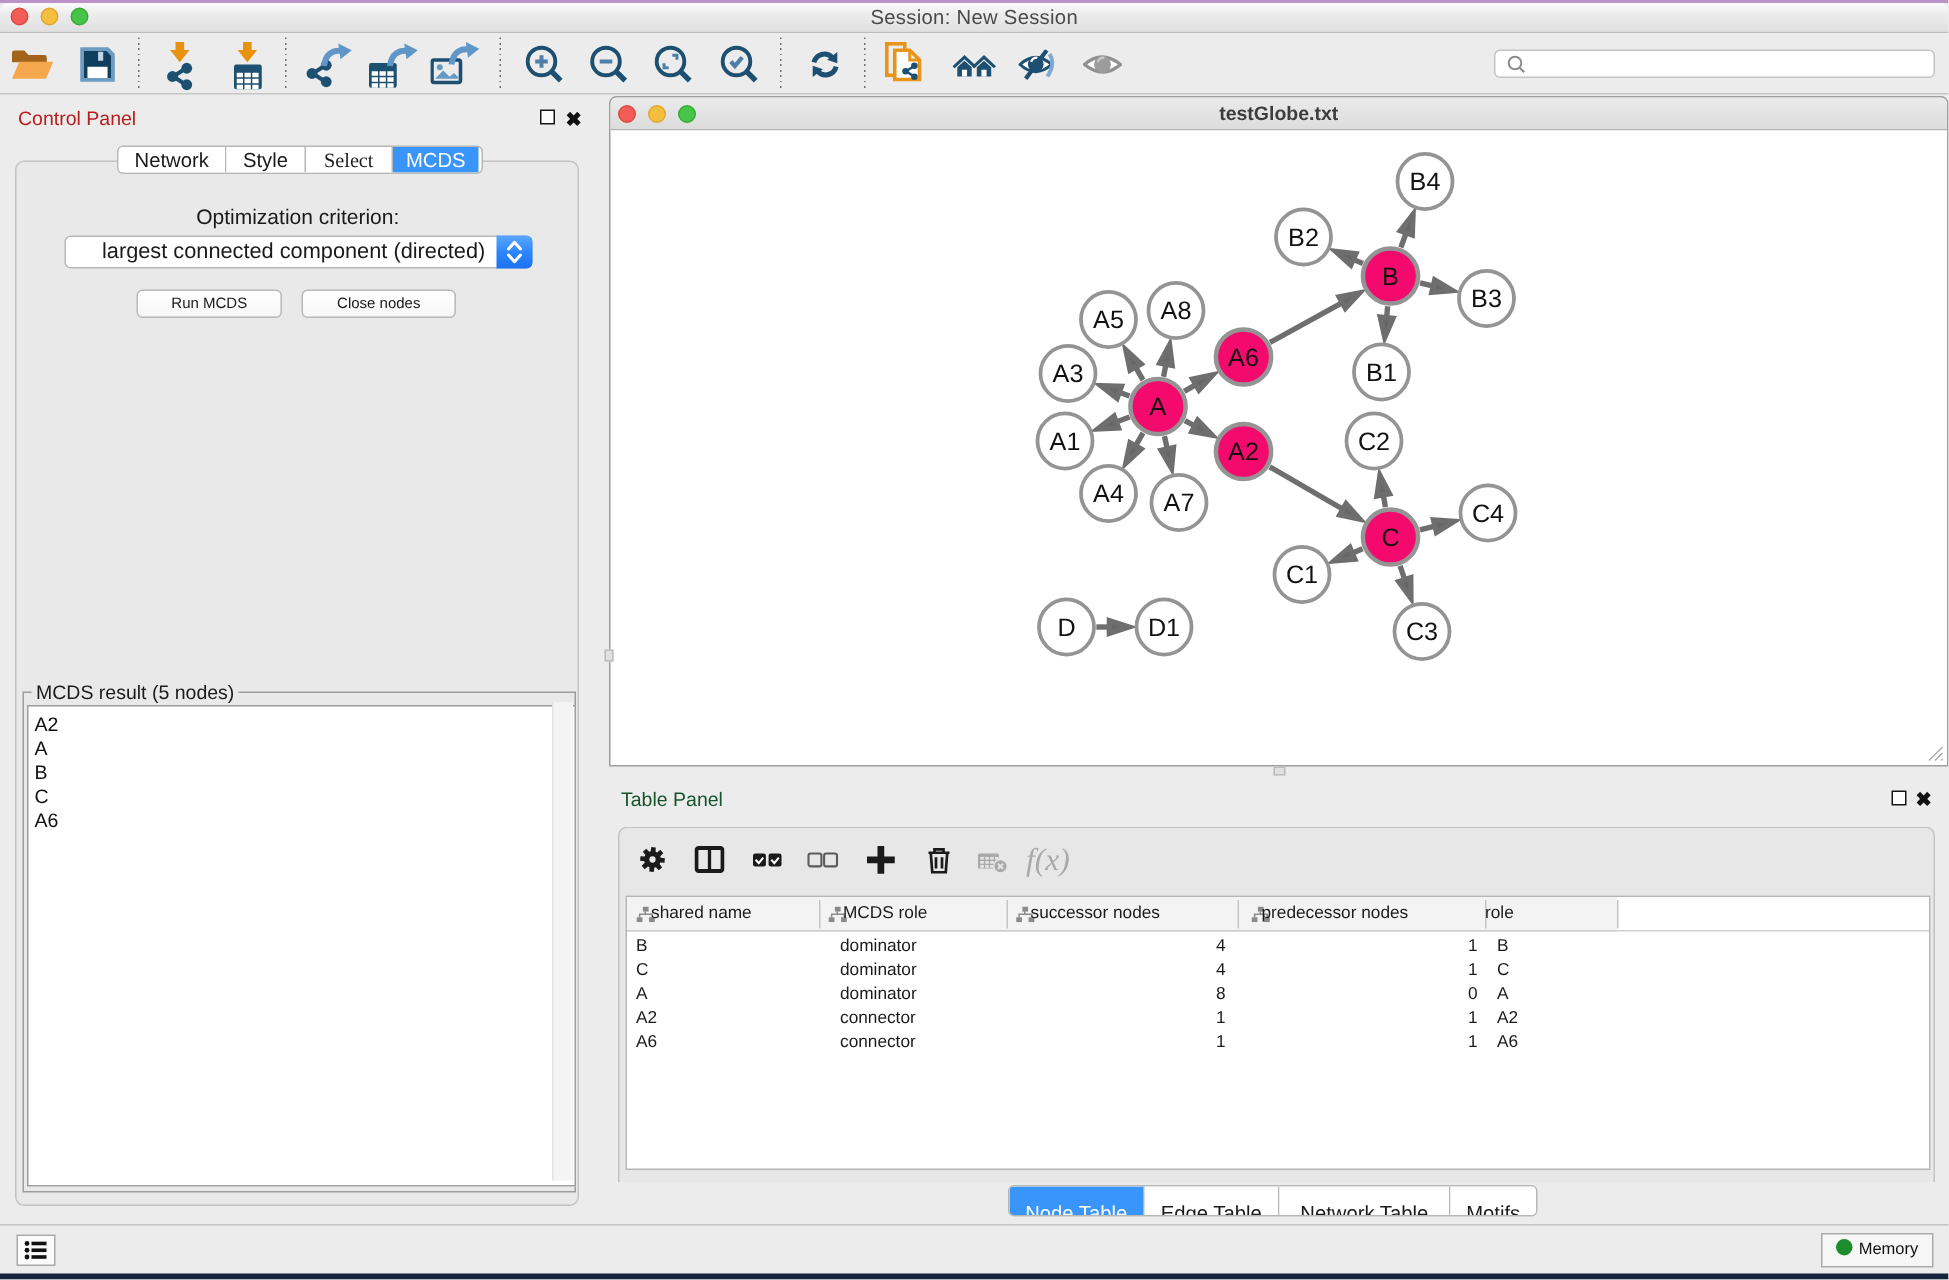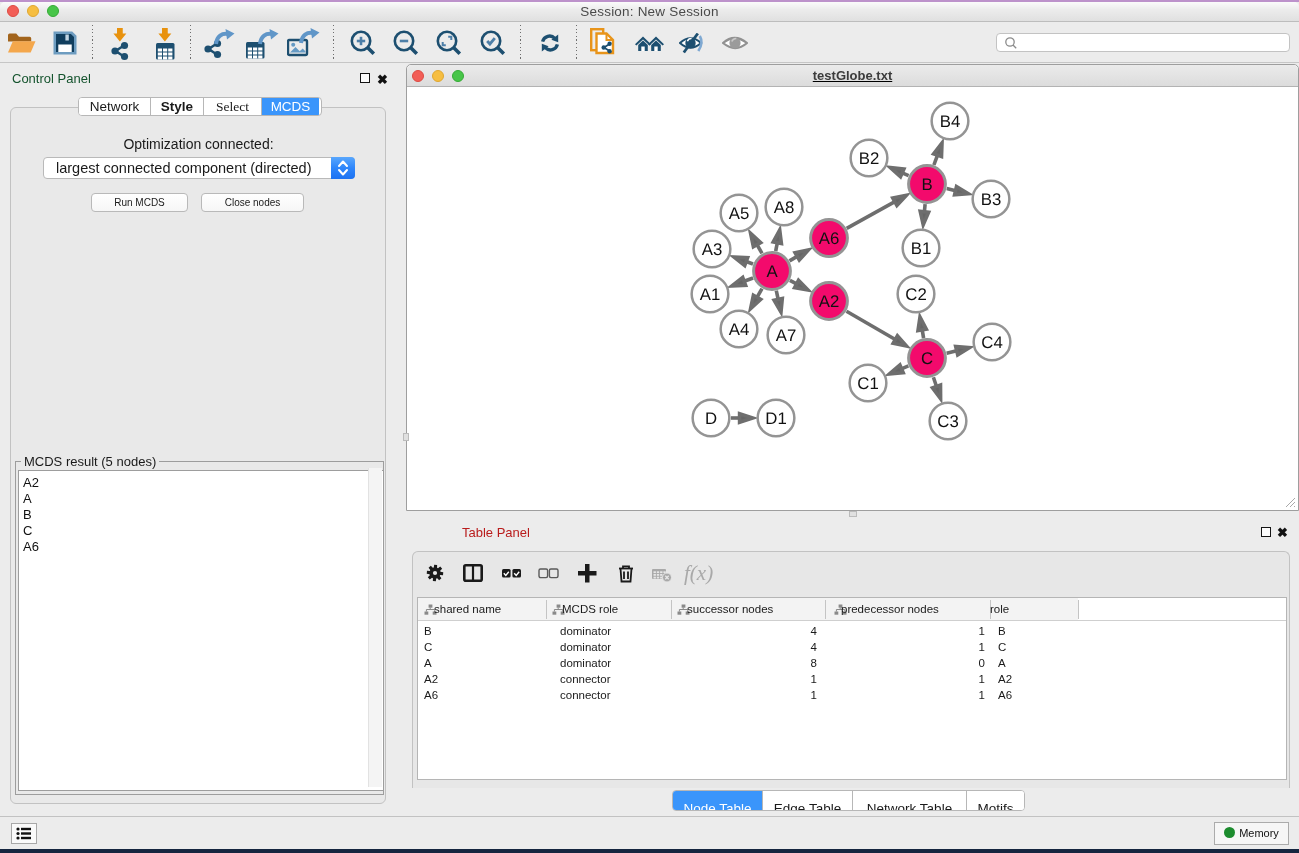--- a/index.html
+++ b/index.html
@@ -11,51 +11,51 @@
 #purple { left:0; top:0; width:1299px; height:2px; background:#bd92cb; }
 #titlebar { left:0; top:2px; width:1299px; height:20px;
   background:linear-gradient(#fbfbfb,#ececec 40%,#e0e0e0); border-bottom:1px solid #bdbdbd; border-radius:5px 5px 0 0; }
 #titlebar .title { width:100%; text-align:center; font-size:13.5px; letter-spacing:0.2px; color:#4a4a4a; line-height:20px; }
 .tl { border-radius:50%; width:12px; height:12px; top:5px; }
 #toolbar { left:0; top:22px; width:1299px; height:41px; background:#ececec; border-bottom:1px solid #c6c6c6; }
 .sep { top:25px; width:1px; height:34px; background:repeating-linear-gradient(to bottom, #6e6e6e 0px, #6e6e6e 1.2px, rgba(0,0,0,0) 1.2px, rgba(0,0,0,0) 3.6px); }
 #search { left:996px; top:33px; width:294px; height:19px; background:#fff; border:1px solid #c3c3c3; border-radius:4px; }
 
 
-#cp-title { left:12px; top:71px; font-size:13px; color:#14532d; }
+#cp-title { left:12px; top:71px; font-size:13px; color:#b91c1c; }
 .panelbtns { top:72px; font-size:13px; color:#111; }
 #cp-box { left:10px; top:107px; width:376px; height:697px; background:#e9e9e9; border:1px solid #c2c2c2; border-radius:6px; }
 .seg { display:flex; height:19px; border:1px solid #b7b7b7; border-radius:4px; background:#fff; overflow:hidden; font-size:13.5px; }
 .seg div { display:flex; align-items:center; justify-content:center; color:#1a1a1a; border-right:1px solid #b7b7b7; background:#fff; }
 .seg div:last-child { border-right:none; }
 .seg div.sel { background:#3a95fb; color:#fff; }
 #cp-tabs { left:78px; top:97px; width:244px; }
-#cp-tabs .t1{width:72px;text-align:center;} #cp-tabs .t2{width:53px;font-weight:bold;} #cp-tabs .t3{width:58px;font-family:Liberation Serif, serif;} #cp-tabs .t4{width:57px;}
+#cp-tabs .t1{width:72px;text-align:center;} #cp-tabs .t2{width:53px;} #cp-tabs .t3{width:58px;font-family:Liberation Serif, serif;} #cp-tabs .t4{width:57px;}
 #optlabel { left:10px; top:136px; width:377px; text-align:center; font-size:14px; color:#1a1a1a; }
-#dropdown { left:43px; top:157px; width:312px; height:22px; background:#fff; border:1px solid #b9b9b9; border-radius:4px; font-size:14.5px; color:#1a1a1a; line-height:20px; padding-left:12px; }
+#dropdown { left:43px; top:157px; width:312px; height:22px; background:#fff; border:1px solid #b9b9b9; border-radius:4px; font-size:14.5px; color:#1a1a1a; line-height:20px; padding-left:24px; }
 #dd-step { right:-1px; top:-1px; width:24px; height:22px; border-radius:0 4px 4px 0;
   background:linear-gradient(#59a7fd,#2e86fb 50%,#1c72f2); }
 .btn { height:19px; background:linear-gradient(#ffffff,#f6f6f6); border:1px solid #b9b9b9; border-radius:4px; font-size:10px; color:#1a1a1a; text-align:center; line-height:17px; }
 #run { left:91px; top:193px; width:97px; }
 #closep { left:201px; top:193px; width:103px; }
 #fieldset { left:15px; top:461px; width:369px; height:334px; border:1px solid #9d9d9d; }
 #legend { left:21px; top:454px; background:#e9e9e9; padding:0 3px; font-size:13px; color:#1a1a1a; }
 #mlist { left:18px; top:470px; width:366px; height:321px; background:#fff; border:1px solid #9d9d9d; font-size:13px; color:#111; padding-top:4px; }
 #mlist .row { padding-left:4px; height:16px; line-height:16px; }
 #mscroll { right:1px; top:-3px; width:14px; height:319px; background:#f4f4f4; border-left:1px solid #e2e2e2; }
 
 
 #netwin { left:406px; top:64px; width:893px; height:447px; background:#fff; border:1px solid #9e9e9e; border-radius:5px 5px 0 0; }
-#nettitle { left:0; top:0; width:100%; height:22px; background:linear-gradient(#ebebeb,#dcdcdc); border-bottom:1px solid #b3b3b3; border-radius:5px 5px 0 0;text-decoration:underline; }
+#nettitle { left:0; top:0; width:100%; height:22px; background:linear-gradient(#ebebeb,#dcdcdc); border-bottom:1px solid #b3b3b3; border-radius:5px 5px 0 0; }
 #nettitle .title { width:100%; text-align:center; font-size:13px; font-weight:bold; color:#3c3c3c; line-height:22px; }
 .tls { border-radius:50%; width:12px; height:12px; top:5px; }
 .graph { position:absolute; left:0; top:23px; }
 
 
-#tp-title { left:414px; top:525px; font-size:13px; color:#b91c1c;margin-left:48px; }
+#tp-title { left:414px; top:525px; font-size:13px; color:#14532d; }
 #tp-box { left:412px; top:551px; width:878px; height:237px; background:#e7e7e7; border:1px solid #c2c2c2; border-radius:6px 6px 0 0; border-bottom:none;}
 #tbl { left:417px; top:597px; width:870px; height:183px; background:#fff; border:1px solid #b5b5b5; font-size:11.5px; color:#1a1a1a; }
 .hdr { position:absolute; top:0; height:23px; background:#f3f3f3; border-bottom:1px solid #cfcfcf; }
 .hdrline { position:absolute; top:2px; height:19px; width:0; border-left:1px solid #c4c4c4; }
 .hcell { position:absolute; top:0; height:22px; line-height:22px; }
 .cell { position:absolute; height:16px; line-height:16px; }
 .num { text-align:right; }
 #bot-tabs { left:672px; top:790px; height:21px; }
 #bot-tabs > div { white-space:nowrap; height:34px; }
 #bot-tabs .w1{width:90px;} #bot-tabs .w2{width:90px;} #bot-tabs .w3{width:114px;} #bot-tabs .w4{width:57px;}
@@ -233,21 +233,21 @@
 <div id="cp-title" class="abs">Control Panel</div>
 <div class="abs" style="left:360px;top:73px;width:10px;height:10px;border:1.6px solid #151515;background:#fdfdfd;"></div>
 <div class="abs panelbtns" style="left:377px;font-weight:bold;">✖</div>
 <div id="cp-box" class="abs"></div>
 <div id="cp-tabs" class="abs seg">
     <div class="t1">Network</div>
     <div class="t2">Style</div>
     <div class="t3">Select</div>
     <div class="t4 sel">MCDS</div>
   </div>
-<div id="optlabel" class="abs">Optimization connected:</div>
+<div id="optlabel" class="abs">Optimization criterion:</div>
 <div id="dropdown" class="abs">largest connected component (directed)
   <div id="dd-step" class="abs"><svg width="24" height="22" viewBox="0 0 24 22">
         <path d="M8 9 L12 4.5 L16 9" fill="none" stroke="#fff" stroke-width="2" stroke-linecap="round" stroke-linejoin="round"></path>
         <path d="M8 13 L12 17.5 L16 13" fill="none" stroke="#fff" stroke-width="2" stroke-linecap="round" stroke-linejoin="round"></path>
       </svg></div>
 </div>
 <div id="run" class="abs btn">Run MCDS</div>
 <div id="closep" class="abs btn">Close nodes</div>
 <div id="fieldset" class="abs"></div>
 <div id="legend" class="abs">MCDS result (5 nodes)</div>

